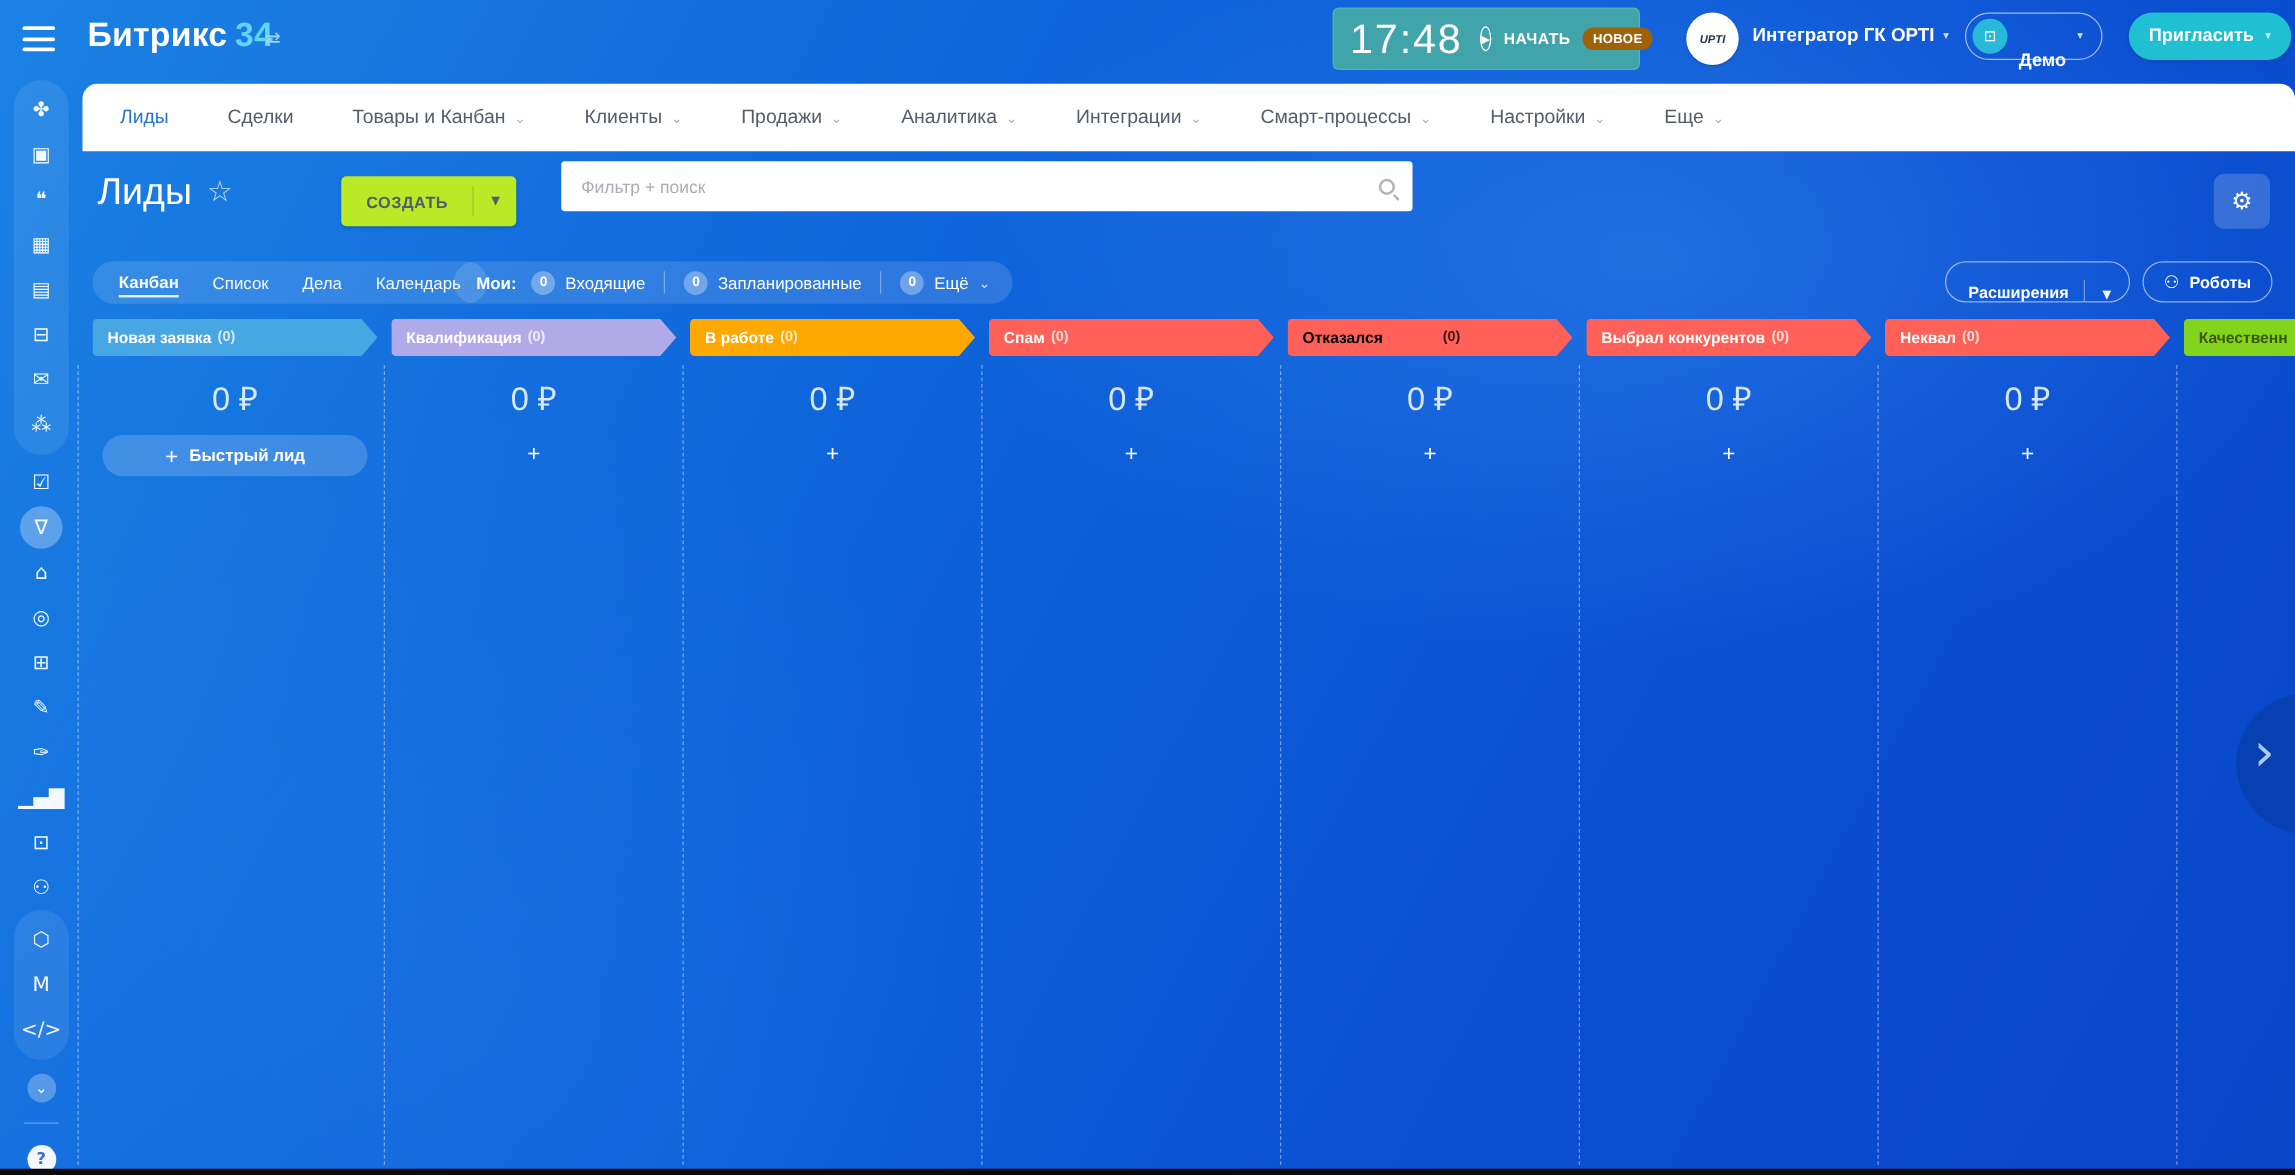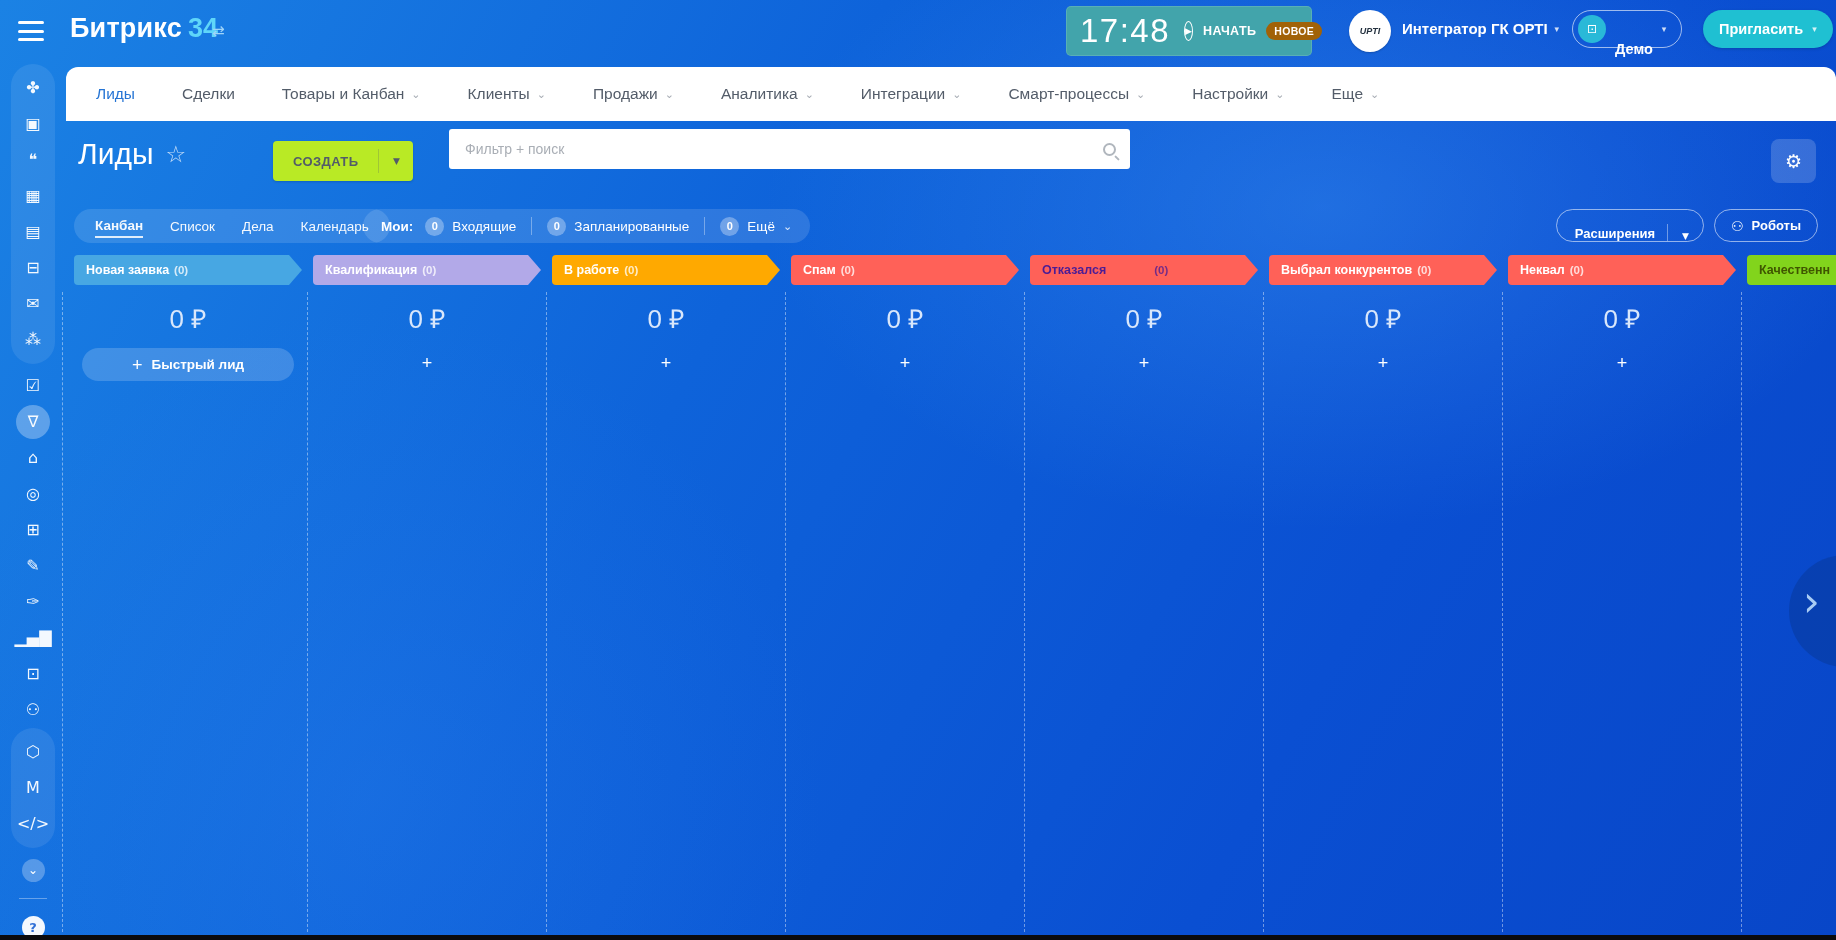--- a/index.html
+++ b/index.html
@@ -374,21 +374,21 @@
           <span class="khead-label">Спам</span>
           <span class="khead-count">(0)</span>
         </div>
         <div class="kamount">0 ₽</div>
         <div class="kadd">
           <div class="kadd-plus">+</div>
         </div>
         <div class="kcol-sep"></div>
       </div>
       <div class="kcol">
-        <div class="khead" style="background: rgb(255, 97, 88); color: #4c1d95; gap: 48px;">
+        <div class="khead" style="background: rgb(255, 97, 88); color: #000000; gap: 48px;">
           <span class="khead-label">Отказался</span>
           <span class="khead-count">(0)</span>
         </div>
         <div class="kamount">0 ₽</div>
         <div class="kadd">
           <div class="kadd-plus">+</div>
         </div>
         <div class="kcol-sep"></div>
       </div>
       <div class="kcol">

